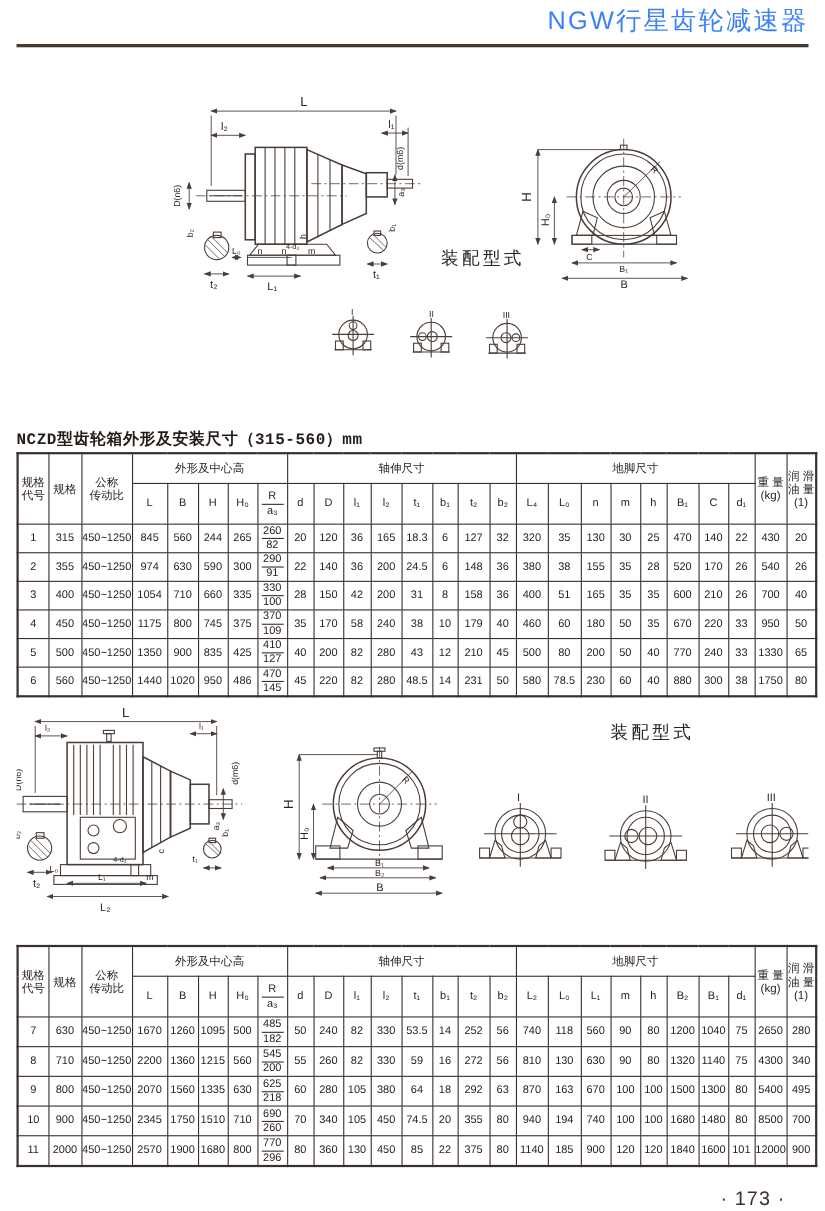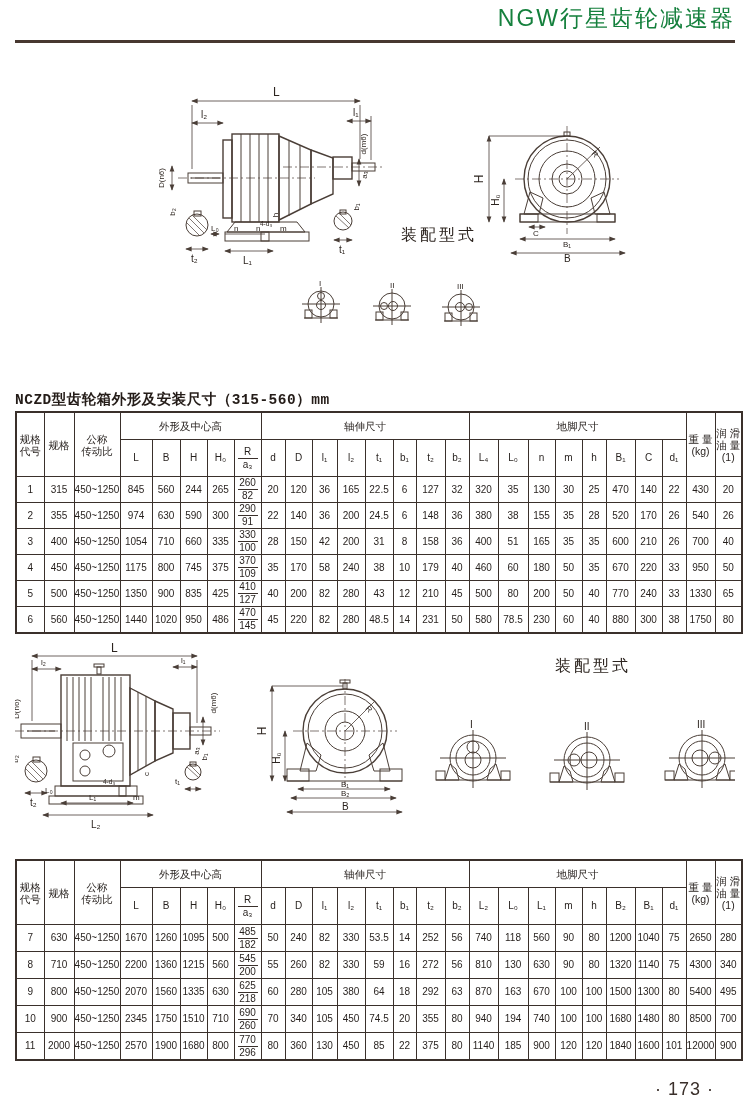--- a/index.html
+++ b/index.html
@@ -1,18 +1,18 @@
 <!DOCTYPE html>
 <html><head>
 <meta charset="utf-8">
 <style>
   html,body{margin:0;padding:0;background:#ffffff;}
   .page{position:relative;width:750px;height:1101px;background:#ffffff;overflow:hidden;
         font-family:"Liberation Sans","DejaVu Sans",sans-serif;color:#2a211d;}
-  .title{position:absolute;top:3px;right:15px;font-size:23px;letter-spacing:2px;color:#15803d;font-weight:500;}
+  .title{position:absolute;top:3px;right:15px;font-size:23px;letter-spacing:2px;color:#3b82f6;font-weight:500;}
   .rule{position:absolute;top:40px;left:15px;width:720px;border-top:3px solid #473830;}
   .drawing{position:absolute;left:15px;}
   #svg1{top:74px;}
   #svg2{top:643px;}
   .tbl-title{position:absolute;left:15px;font-size:14.5px;font-weight:bold;color:#241c18;letter-spacing:0.5px;}
   #t1-title{top:390px;font-family:Liberation Mono, monospace;}
   #t2-title{top:838px;}
   .dim-table{position:absolute;left:15px;border-collapse:collapse;table-layout:fixed;width:720px;
              font-size:10px;color:#241e1b;border:2px solid #3a302b;background:#fff;}
   #table1{top:411px;}
@@ -262,21 +262,21 @@
           <td>450~1250</td>
           <td>845</td>
           <td>560</td>
           <td>244</td>
           <td>265</td>
           <td><div class="frac"><span class="ft">260</span><span>82</span></div></td>
           <td>20</td>
           <td>120</td>
           <td>36</td>
           <td>165</td>
-          <td>22.5</td>
+          <td>18.3</td>
           <td>6</td>
           <td>127</td>
           <td>32</td>
           <td>320</td>
           <td>35</td>
           <td>130</td>
           <td>30</td>
           <td>25</td>
           <td>470</td>
           <td>140</td>

